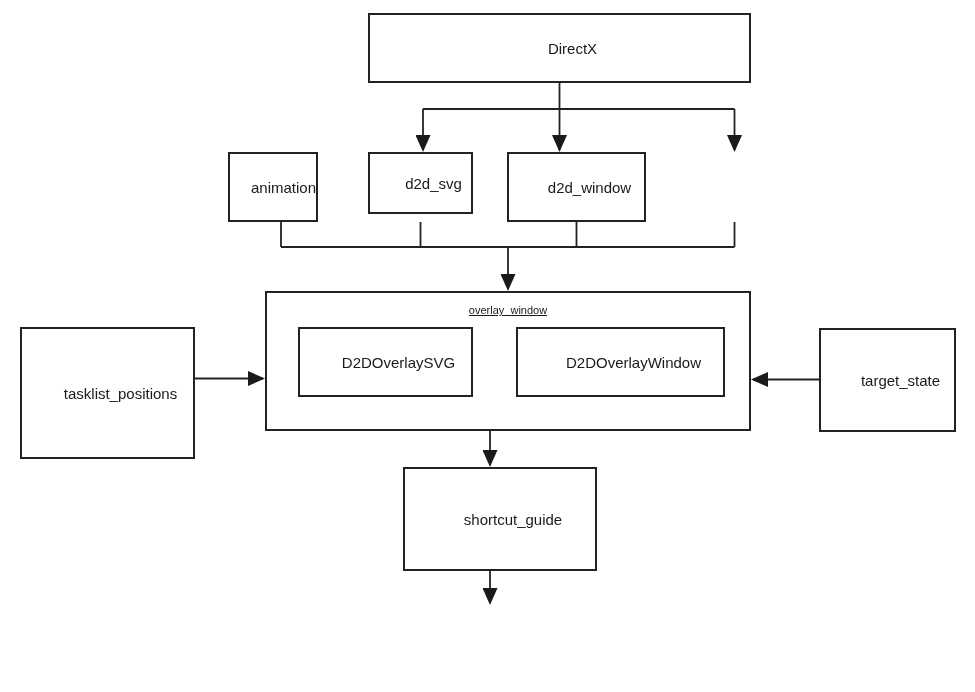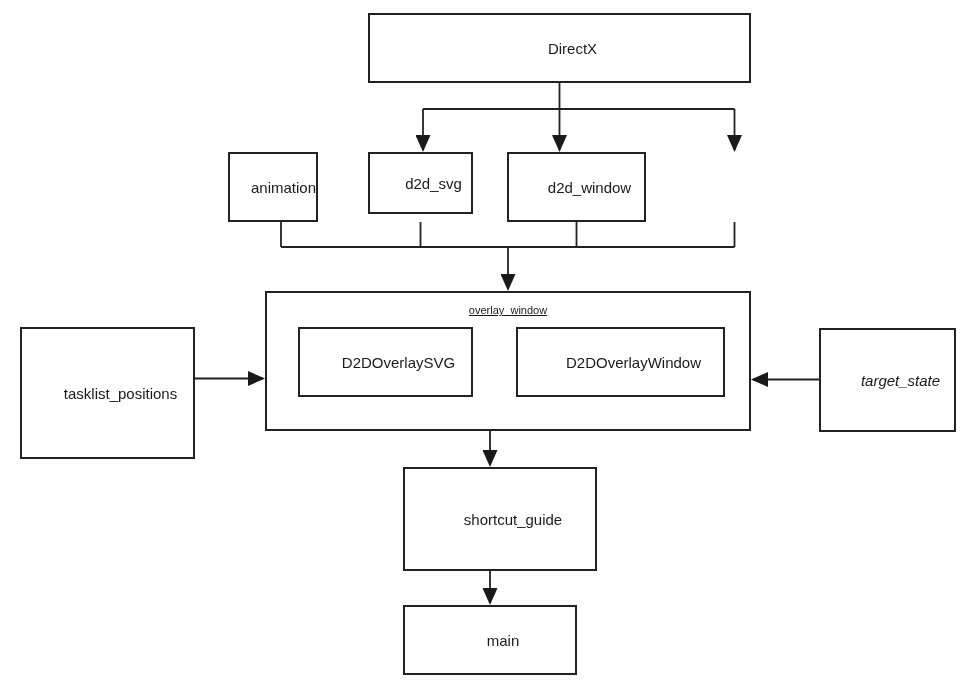--- a/index.html
+++ b/index.html
@@ -50,21 +50,21 @@
   
   #n-directx          { left: 368px; top: 13px;  width: 383px; height: 70px; }
   #n-animation        { left: 228px; top: 152px; width: 90px; height: 70px; justify-content: flex-end; }
   #n-d2d-svg          { left: 368px; top: 152px; width: 105px; height: 62px; }
   #n-d2d-window       { left: 507px; top: 152px; width: 139px; height: 70px; }
   #n-d2d-text         { left: 682px; top: 152px; width: 105px; height: 70px; }
   #n-overlay-window   { left: 265px; top: 291px; width: 486px; height: 140px; }
   #n-d2d-overlay-svg    { left: 31px;  top: 34px; width: 175px; height: 70px; text-align: center; }
   #n-d2d-overlay-window { left: 241px; top: 34px; width: 209px; height: 70px; margin-left: 8px; }
   #n-tasklist-positions { left: 20px;  top: 327px; width: 175px; height: 132px; }
-  #n-target-state     { left: 819px; top: 328px; width: 137px; height: 104px; font-style: italic; }
+  #n-target-state     { left: 819px; top: 328px; width: 137px; height: 104px; }
   #n-shortcut-guide   { left: 403px; top: 467px; width: 194px; height: 104px; }
   #n-main             { left: 403px; top: 605px; width: 174px; height: 70px; }
   .edge {
     stroke: #222222;
     stroke-width: 1.8;
     fill: none;
   }
 </style>
 </head>
 <body>
@@ -125,17 +125,14 @@
   </div>
 
   <div class="node" id="n-target-state">
     <span>target_state</span>
   </div>
 
   <div class="node" id="n-shortcut-guide">
     <span>shortcut_guide</span>
   </div>
 
-  <div class="node" id="n-main">
-    <span>main</span>
-  </div>
 
 </div>
 
 </body></html>

